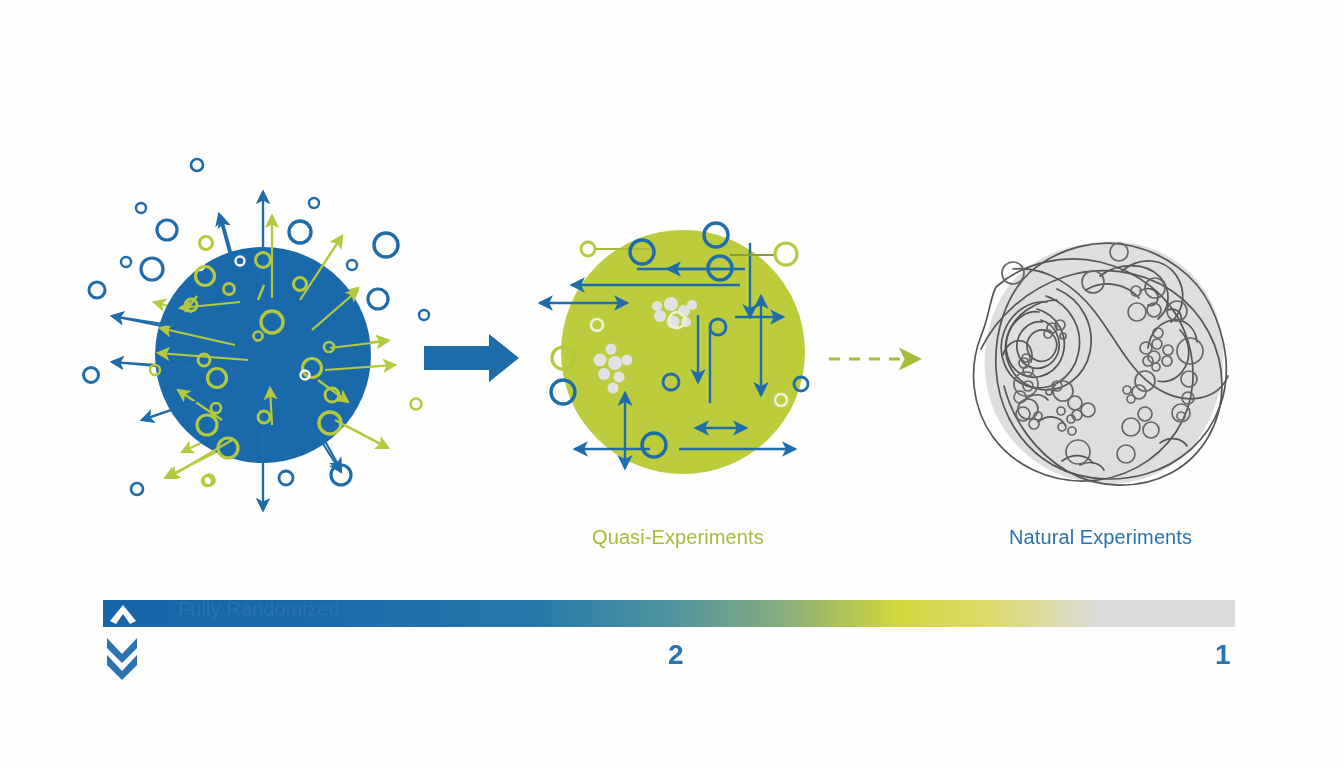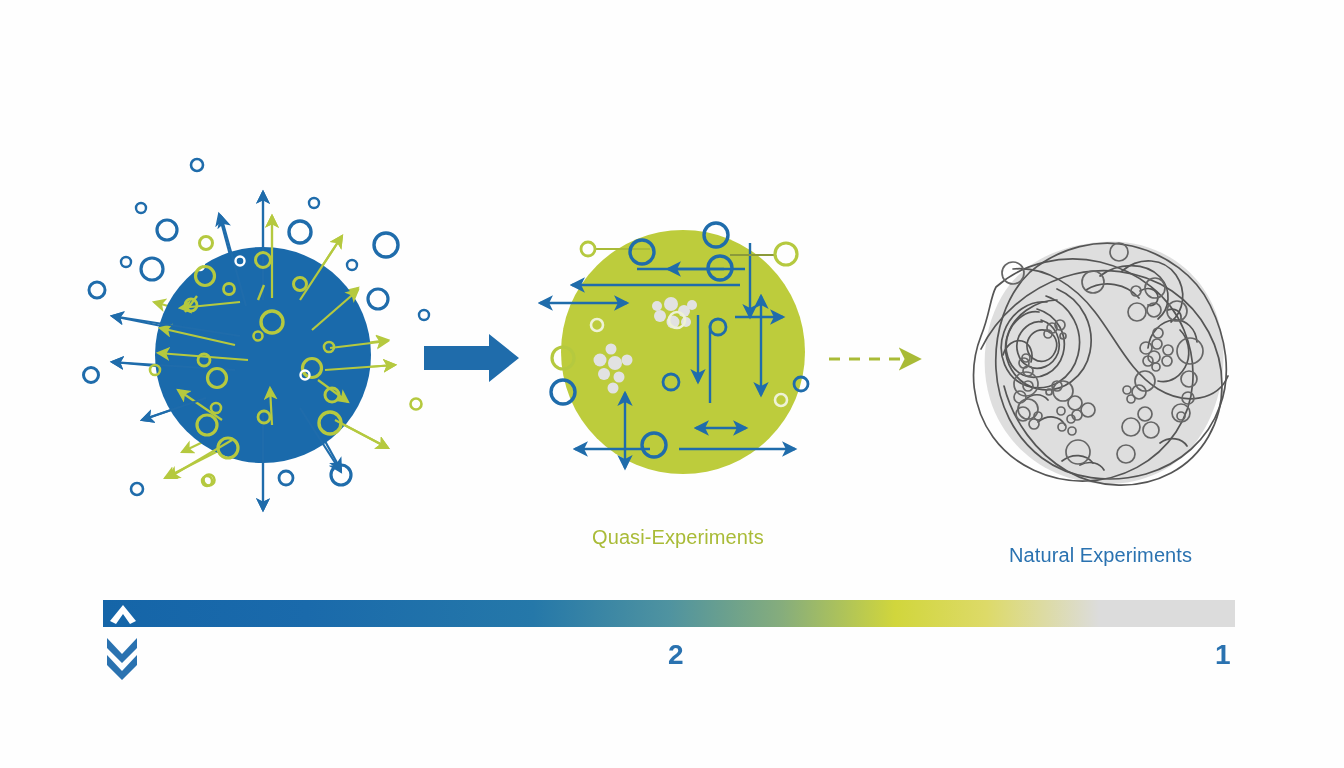--- a/index.html
+++ b/index.html
@@ -43,21 +43,20 @@
   }
   #label-quasi {
     left: 592px;
     top: 522px;
     color: #a9bb37;
   }
   #label-natural {
     left: 1009px;
     top: 522px;
     color: #2a72b0;
-    margin-top: 18px;
   }
   .scalenum {
     position: absolute;
     font-family: "Liberation Sans", sans-serif;
     font-size: 28px;
     font-weight: 700;
     color: #2a72b0;
   }
   #scale-num-2 { left: 668px; top: 639px; }
   #scale-num-1 { left: 1215px; top: 639px; }
@@ -401,20 +400,21 @@
       <rect x="103" y="600" width="1132" height="27" fill="url(#scaleGrad)"></rect>
       <path d="M110,621 L123,605 L136,621 L130,624 L123,614 L116,624 Z" fill="#ffffff"></path>
     </g>
     <g>
       <path d="M107,638 L122,654 L137,638 L137,648 L122,663 L107,648 Z" fill="#2a72b0"></path>
       <path d="M107,655 L122,671 L137,655 L137,665 L122,680 L107,665 Z" fill="#2a72b0"></path>
     </g>
   </svg>
 
   <div class="label" id="label-fully">
+    <div>Fully Randomized</div>
   </div>
 
   <div class="label" id="label-quasi">Quasi-Experiments</div>
 
   <div class="label" id="label-natural">Natural Experiments</div>
 
   <div class="scalenum" id="scale-num-2">2</div>
 
   <div class="scalenum" id="scale-num-1">1</div>
 

